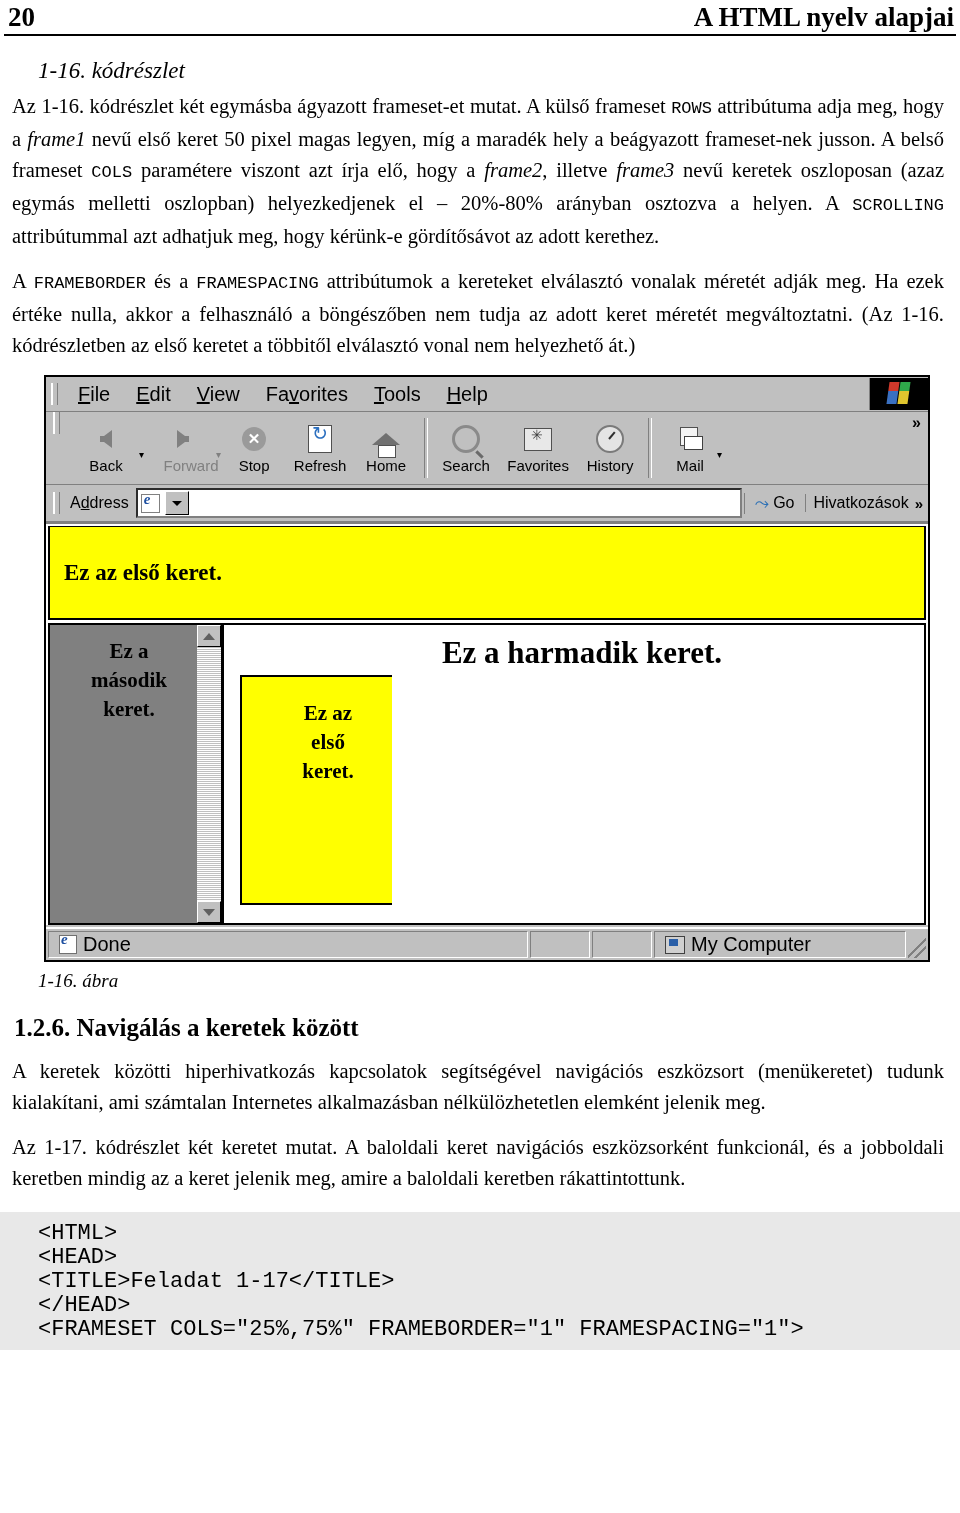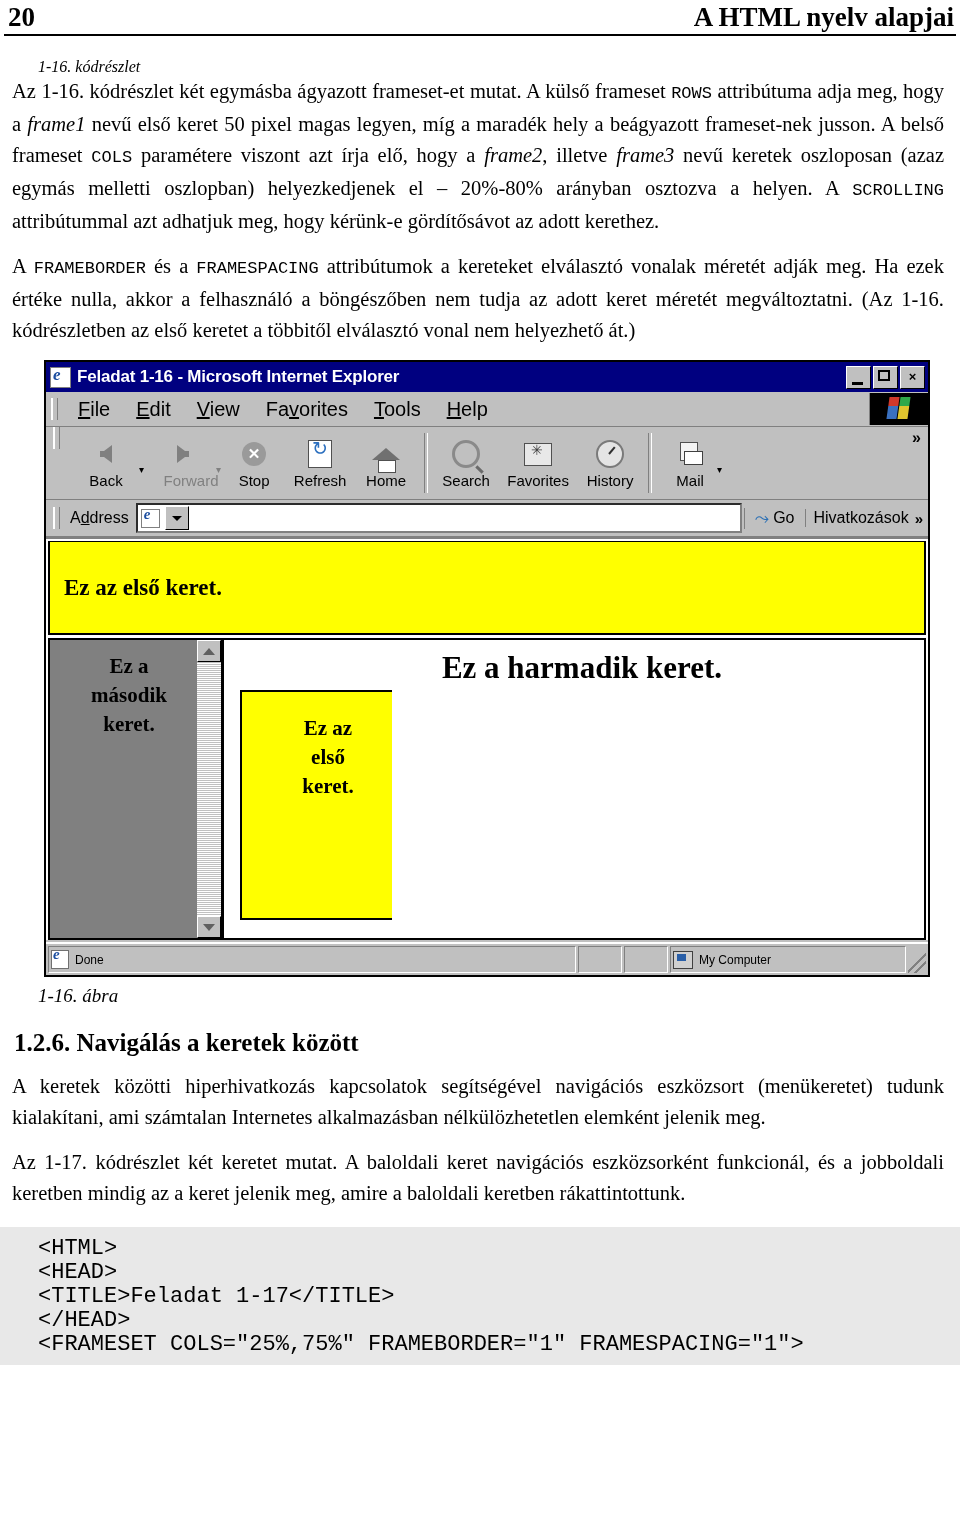--- a/index.html
+++ b/index.html
@@ -41,22 +41,22 @@
     margin: 0 4px 0 4px;
   }
 
   
   .content {
     padding: 0 12px 0 8px;
   }
   .code-caption {
     font-family: "Liberation Serif", serif;
     font-style: italic;
-    font-size: 16px;
-    margin: 22px 0 0 30px;
+    font-size: 23px;
+    margin: 22px 0 7px 30px;
   }
   p.body-text {
     font-family: "Liberation Serif", serif;
     font-size: 20.5px;
     line-height: 31px;
     text-align: justify;
     margin: 0 0 14px 0;
     padding: 0 4px 0 4px;
     hyphens: none;
   }
@@ -537,23 +537,23 @@
     border-top: 2px solid #ffffff;
     padding: 2px;
     gap: 2px;
     box-sizing: border-box;
   }
   .status-pane {
     border: 1px solid #808080;
     border-right-color: #ffffff;
     border-bottom-color: #ffffff;
     display: flex; align-items: center;
-    padding: 0 2px;
-    font-family: "Liberation Sans", sans-serif;
-    font-size: 12px;
+    padding: 0 10px;
+    font-family: "Liberation Sans", sans-serif;
+    font-size: 20px;
     white-space: nowrap;
   }
   .status-pane.grow { flex: 1 1 auto; }
   .status-pane.small { width: 38px; }
   .status-doc-icon {
     width: 16px; height: 17px;
     background: #ffffff; border: 1px solid #707070;
     margin-right: 6px; position: relative; flex: 0 0 auto;
   }
   .status-doc-icon::after {
@@ -620,29 +620,20 @@
 
   <div class="code-caption">1-16. kódrészlet</div>
 
   <p class="body-text"><span>Az 1-16. kódrészlet két egymásba ágyazott frameset-et mutat. A külső frameset </span><span class="mono">ROWS</span><span> attribútuma adja meg, hogy a </span><span class="ital">frame1</span><span> nevű első keret 50 pixel magas legyen, míg a maradék hely a beágyazott frameset-nek jusson. A belső frameset </span><span class="mono">COLS</span><span> paramétere viszont azt írja elő, hogy a </span><span class="ital">frame2</span><span>, illetve </span><span class="ital">frame3</span><span> nevű keretek oszloposan (azaz egymás melletti oszlopban) helyezkedjenek el – 20%-80% arányban osztozva a helyen. A </span><span class="mono">SCROLLING</span><span> attribútummal azt adhatjuk meg, hogy kérünk-e gördítősávot az adott kerethez.</span></p>
 
   <p class="body-text"><span>A </span><span class="mono">FRAMEBORDER</span><span> és a </span><span class="mono">FRAMESPACING</span><span> attribútumok a kereteket elválasztó vonalak méretét adják meg. Ha ezek értéke nulla, akkor a felhasználó a böngészőben nem tudja az adott keret méretét megváltoztatni. (Az 1-16. kódrészletben az első keretet a többitől elválasztó vonal nem helyezhető át.)</span></p>
 
   <div class="figure-wrap">
     <div class="ie-window">
 
-      <div class="ie-titlebar">
-        <span class="ie-title-icon"></span>
-        <span class="ie-title-text">Feladat 1-16 - Microsoft Internet Explorer</span>
-        <span class="ie-winbtns">
-          <span class="ie-winbtn min"></span>
-          <span class="ie-winbtn max"></span>
-          <span class="ie-winbtn">×</span>
-        </span>
-      </div>
 
       <div class="ie-menubar">
         <span class="ie-grip"></span>
         <span class="ie-menu-item"><u>F</u>ile</span>
         <span class="ie-menu-item"><u>E</u>dit</span>
         <span class="ie-menu-item"><u>V</u>iew</span>
         <span class="ie-menu-item">Fa<u>v</u>orites</span>
         <span class="ie-menu-item"><u>T</u>ools</span>
         <span class="ie-menu-item"><u>H</u>elp</span>
         <span class="ie-logo"></span>

